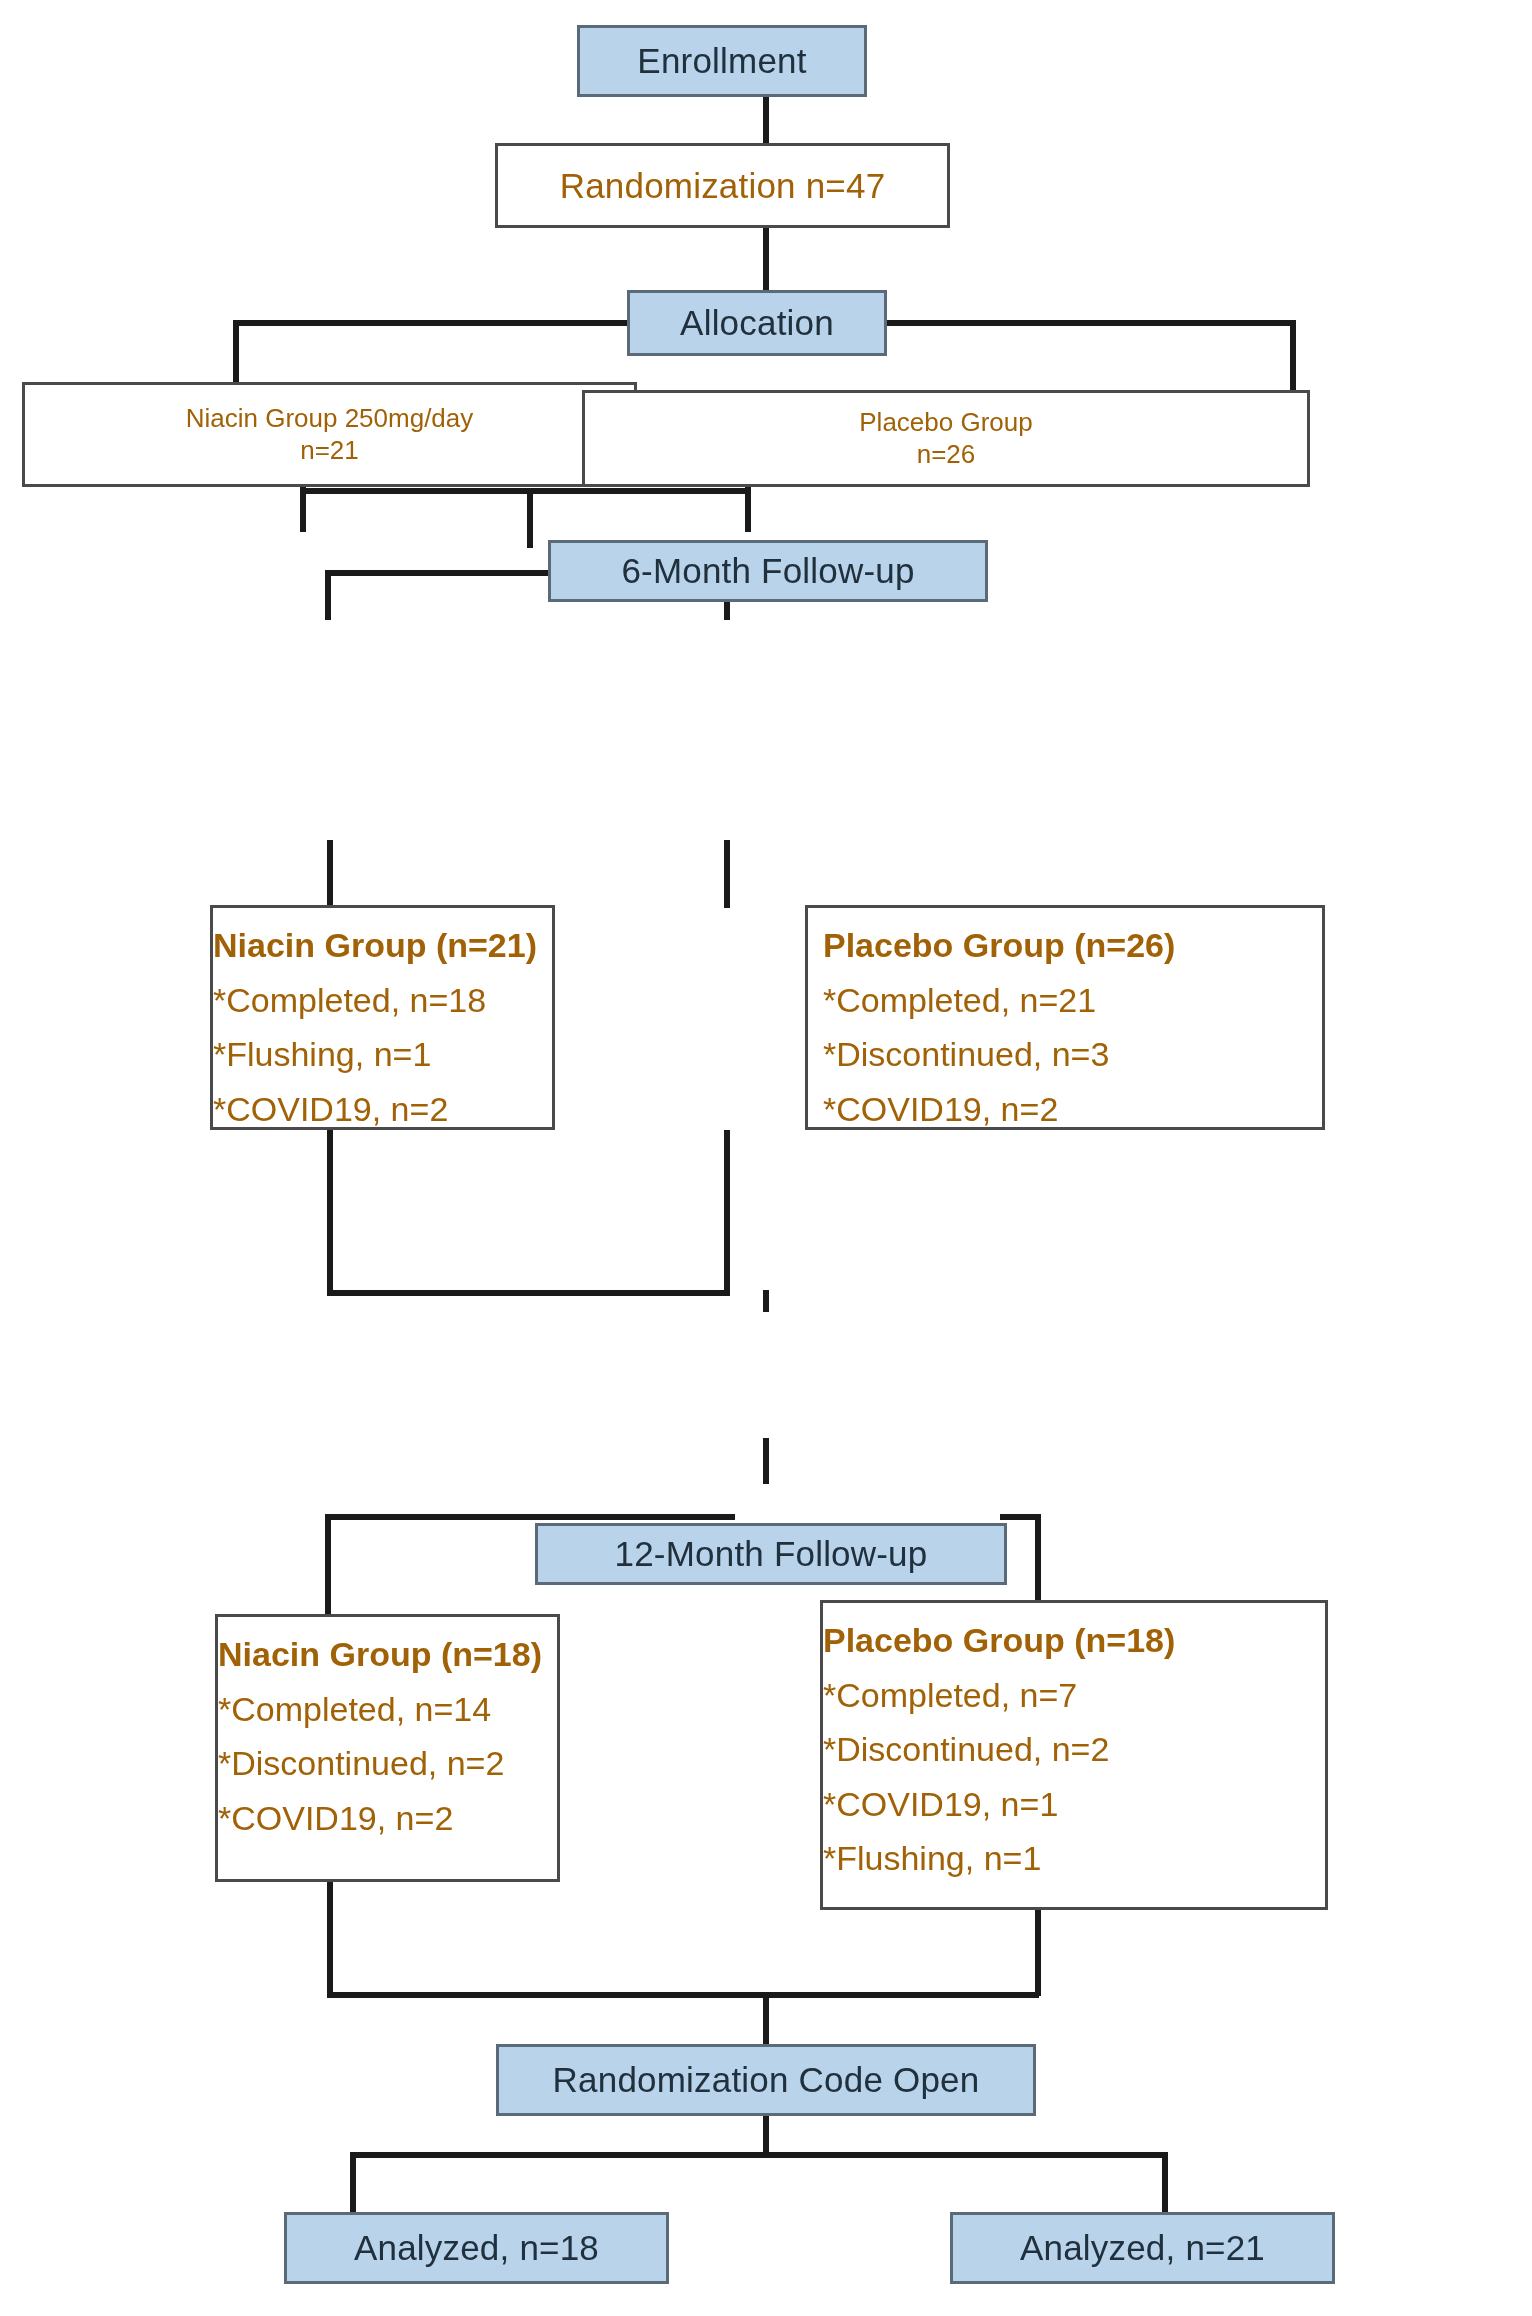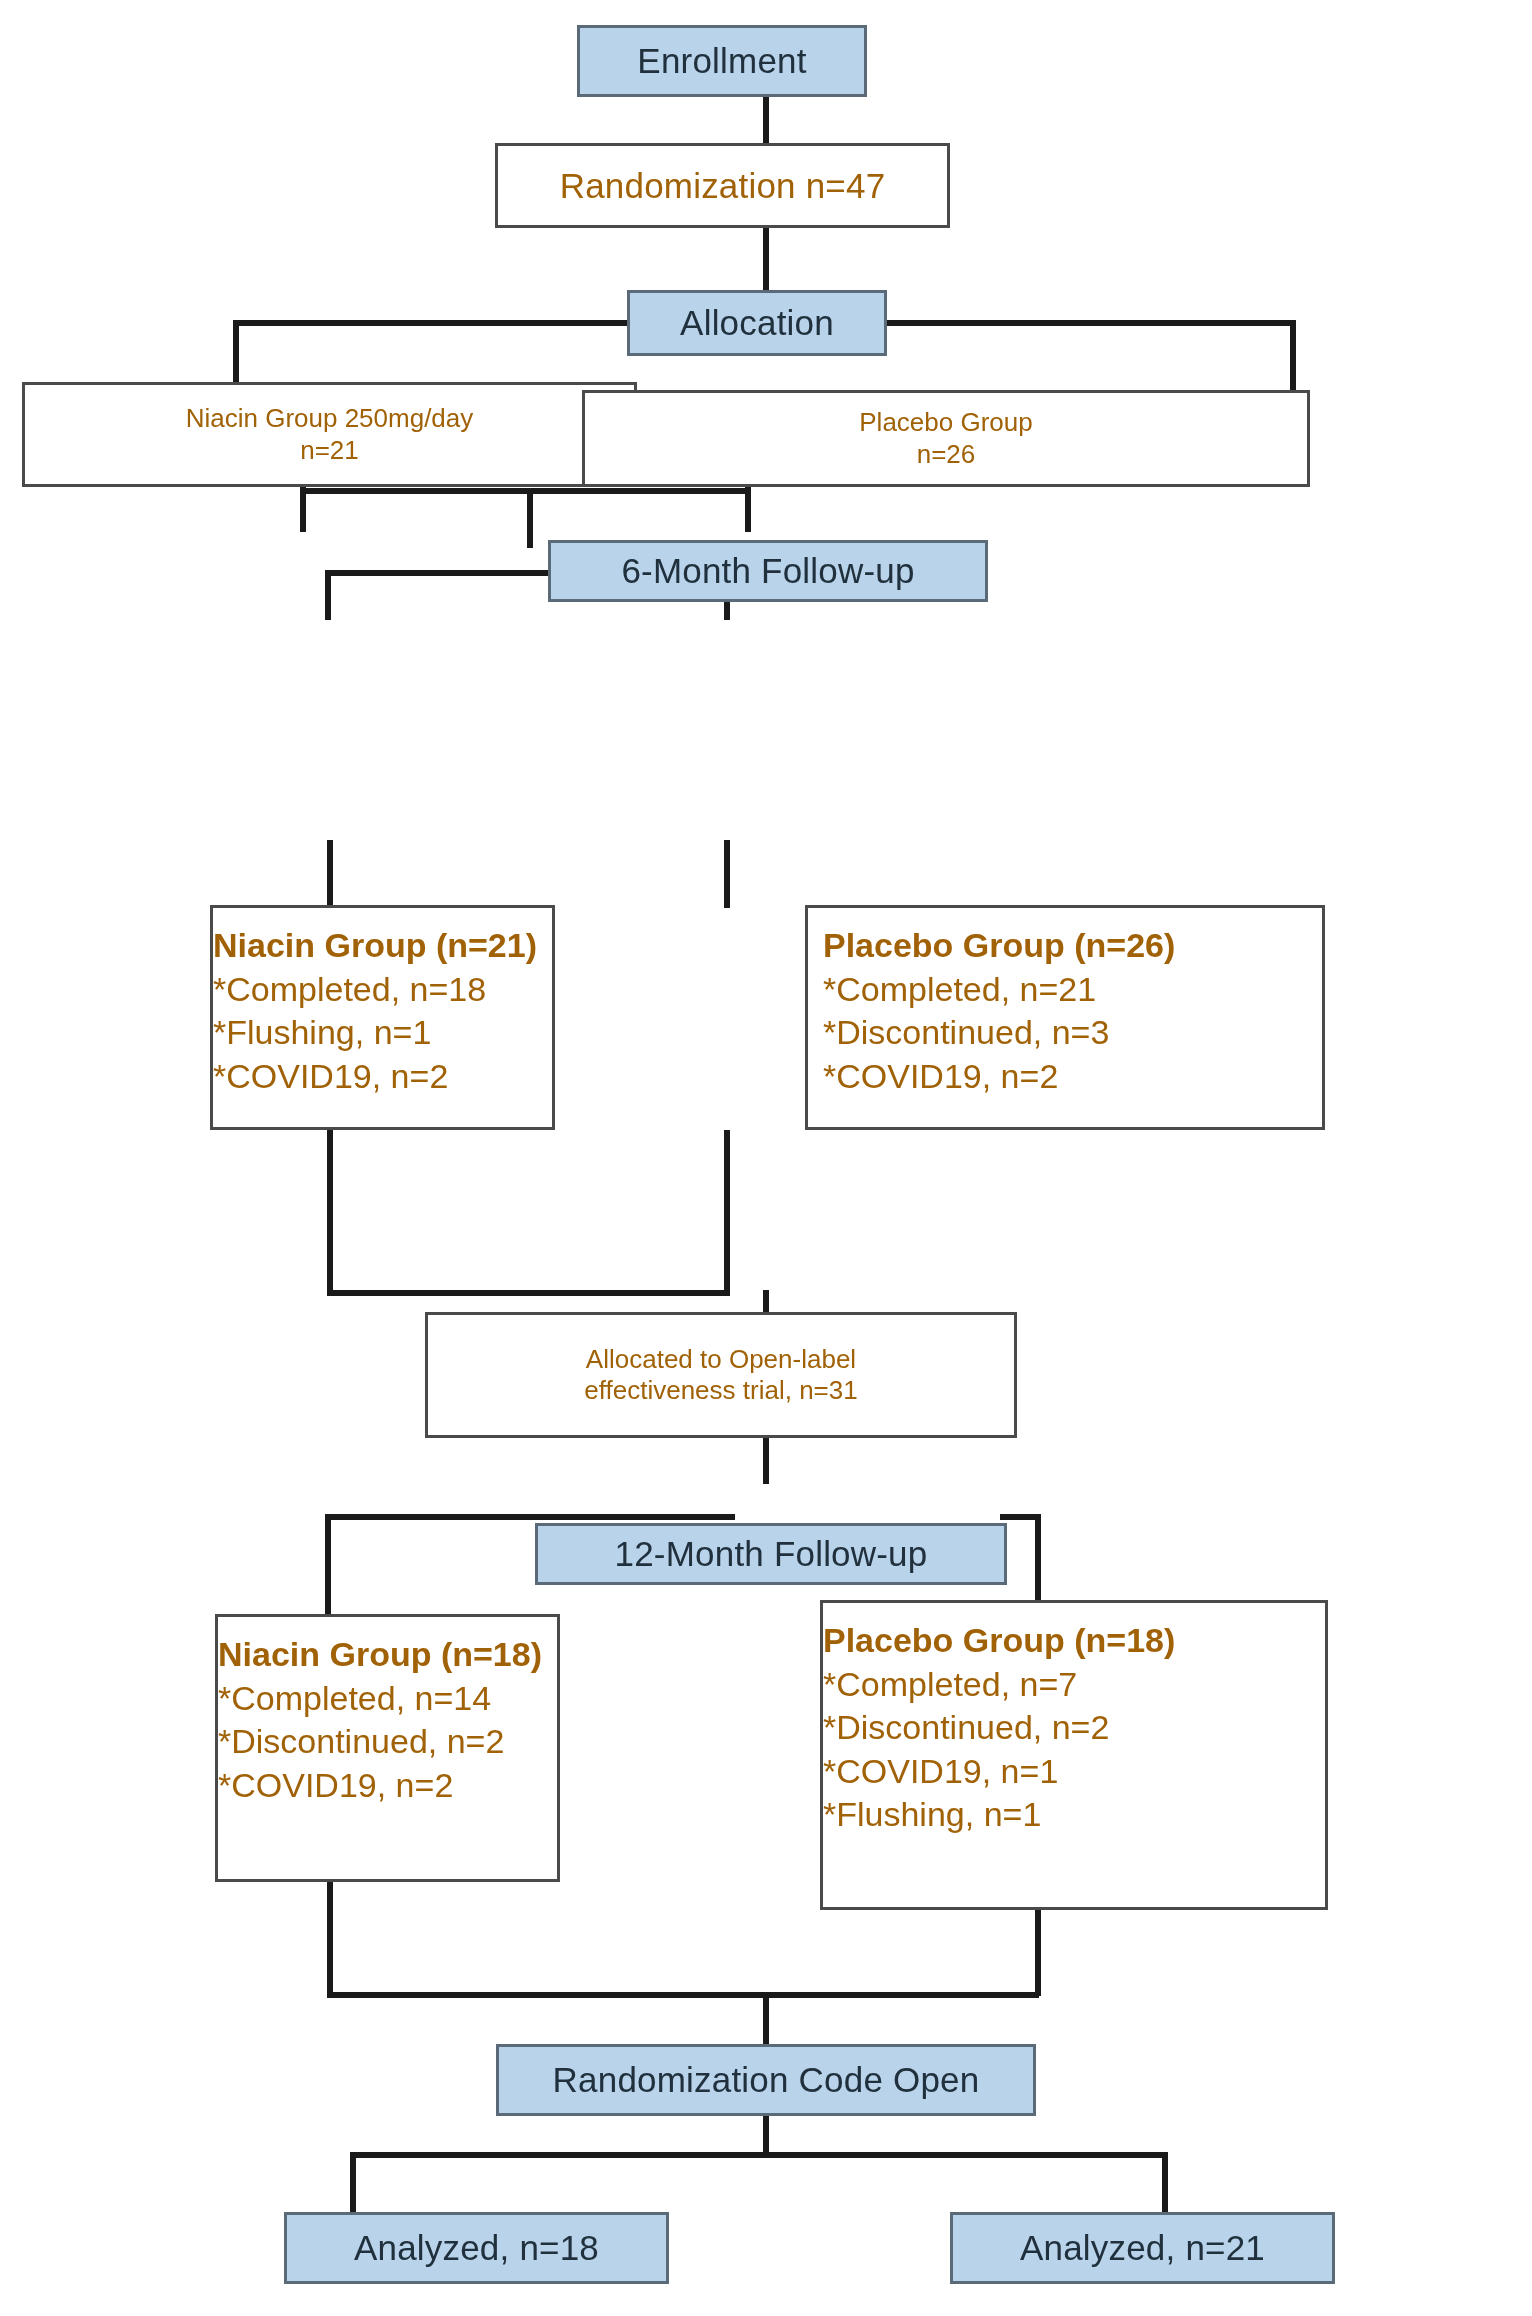--- a/index.html
+++ b/index.html
@@ -67,20 +67,21 @@
     font-size: 34px;
     font-weight: 400;
     line-height: 1.28;
     white-space: nowrap;
   }
   .pad-l { padding-left: 22px; }
   .inner {
     padding: 16px 0 0 0;
     display: flex;
     flex-direction: column;
+    gap: 11px;
   }
 </style>
 </head>
 <body>
 
 <div id="page">
 
   <div class="line vline" style="left:763px; top:95px; height:50px;"></div>
 
   <div class="line vline" style="left:763px; top:226px; height:74px;"></div>
@@ -160,24 +161,20 @@
 
   <div class="box left-align" style="left:805px; top:905px; width:520px; height:225px;padding-left:15px;">
     <div class="inner pad-l">
       <span class="grp-head">Placebo Group (n=26)</span>
       <span class="grp-item">*Completed, n=21</span>
       <span class="grp-item">*Discontinued, n=3</span>
       <span class="grp-item">*COVID19, n=2</span>
     </div>
   </div>
 
-  <div class="box" style="left:425px; top:1312px; width:592px; height:126px;">
-    <span class="subline">Allocated to Open-label</span>
-    <span class="subline">effectiveness trial, n=31</span>
-  </div>
 
   <div class="box blue" style="left:535px; top:1484px; width:472px; height:62px;margin-top:39px;">
     <span class="title">12-Month Follow-up</span>
   </div>
 
   <div class="box left-align" style="left:215px; top:1614px; width:345px; height:268px;">
     <div class="inner pad-l">
       <span class="grp-head">Niacin Group (n=18)</span>
       <span class="grp-item">*Completed, n=14</span>
       <span class="grp-item">*Discontinued, n=2</span>

